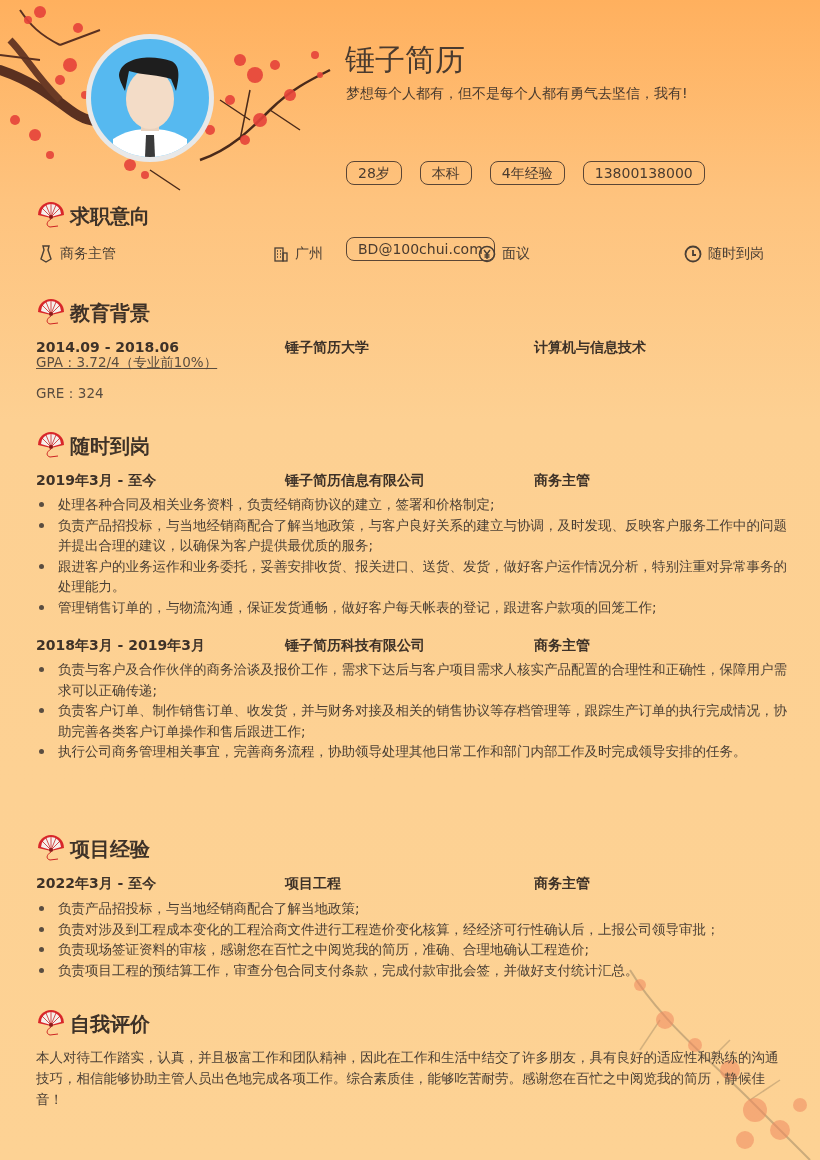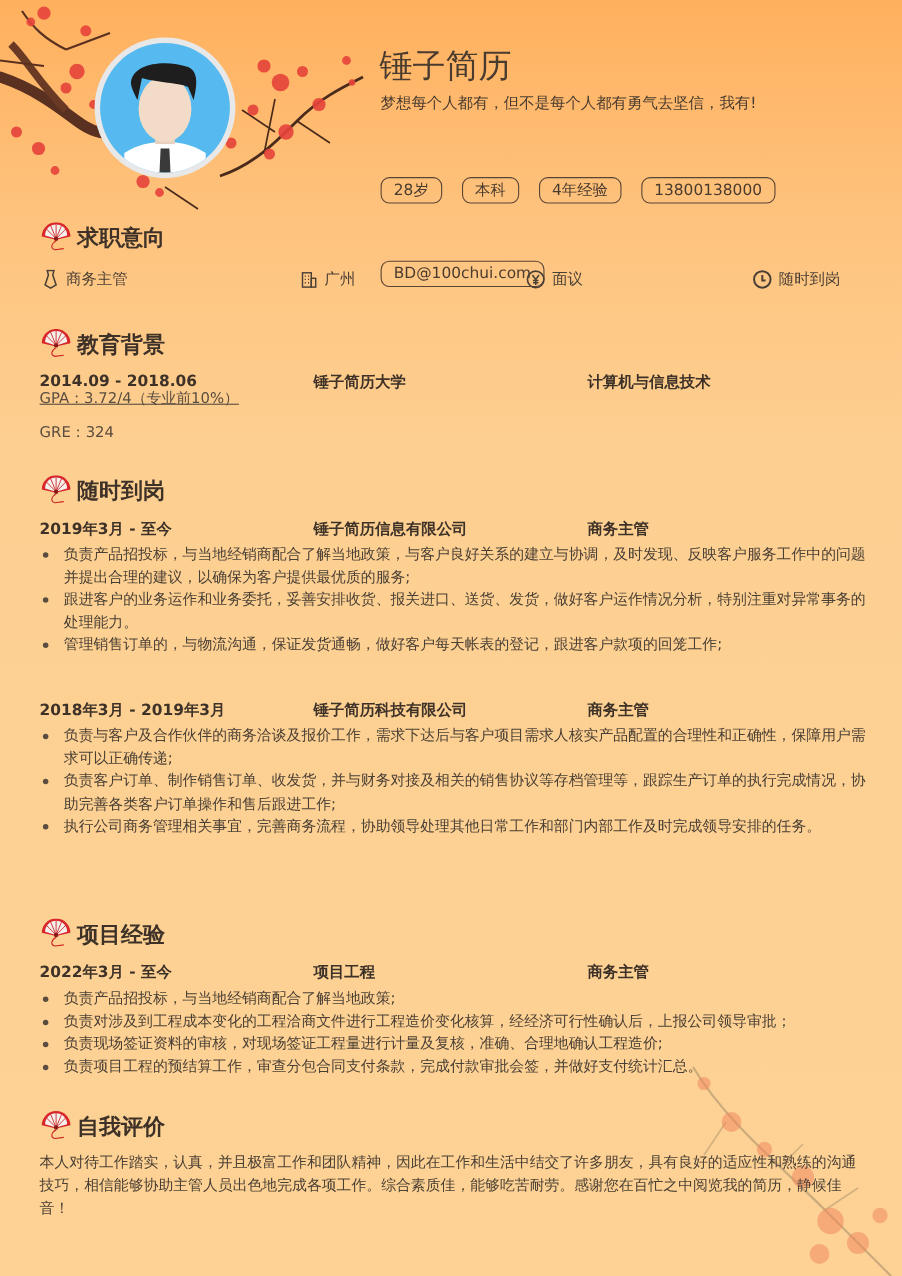--- a/index.html
+++ b/index.html
@@ -162,20 +162,21 @@
       <use href="#fan"></use>
     </svg>
   <span class="t">随时到岗</span>
 </div>
 <div class="row" style="top:472px;">
   <span style="left:0;">2019年3月 - 至今</span>
   <span style="left:249px;">锤子简历信息有限公司</span>
   <span style="left:498px;">商务主管</span>
 </div>
 <ul class="b" style="top:494px;">
+  <li>处理各种合同及相关业务资料，负责经销商协议的建立，签署和价格制定;</li>
   <li>负责产品招投标，与当地经销商配合了解当地政策，与客户良好关系的建立与协调，及时发现、反映客户服务工作中的问题并提出合理的建议，以确保为客户提供最优质的服务;</li>
   <li>跟进客户的业务运作和业务委托，妥善安排收货、报关进口、送货、发货，做好客户运作情况分析，特别注重对异常事务的处理能力。</li>
   <li>管理销售订单的，与物流沟通，保证发货通畅，做好客户每天帐表的登记，跟进客户款项的回笼工作;</li>
 </ul>
 
 <div class="row" style="top:637px;">
   <span style="left:0;text-align:center;">2018年3月 - 2019年3月</span>
   <span style="left:249px;">锤子简历科技有限公司</span>
   <span style="left:498px;">商务主管</span>
 </div>
@@ -192,21 +193,21 @@
   <span class="t">项目经验</span>
 </div>
 <div class="row" style="top:875px;">
   <span style="left:0;text-align:center;">2022年3月 - 至今</span>
   <span style="left:249px;">项目工程</span>
   <span style="left:498px;">商务主管</span>
 </div>
 <ul class="b" style="top:898px;">
   <li>负责产品招投标，与当地经销商配合了解当地政策;</li>
   <li>负责对涉及到工程成本变化的工程洽商文件进行工程造价变化核算，经经济可行性确认后，上报公司领导审批；</li>
-  <li>负责现场签证资料的审核，对现场签证工程量进行计量及复核，准确、合理地确认工程造价;</li>
+  <li>负责现场签证资料的审核，感谢您在百忙之中阅览我的简历，准确、合理地确认工程造价;</li>
   <li>负责项目工程的预结算工作，审查分包合同支付条款，完成付款审批会签，并做好支付统计汇总。</li>
 </ul>
 
 <div class="sec-title" style="top:1010px;">
   <svg class="fan">
       <use href="#fan"></use>
     </svg>
   <span class="t">自我评价</span>
 </div>
 <div class="para">本人对待工作踏实，认真，并且极富工作和团队精神，因此在工作和生活中结交了许多朋友，具有良好的适应性和熟练的沟通技巧，相信能够协助主管人员出色地完成各项工作。综合素质佳，能够吃苦耐劳。感谢您在百忙之中阅览我的简历，静候佳音！</div>

